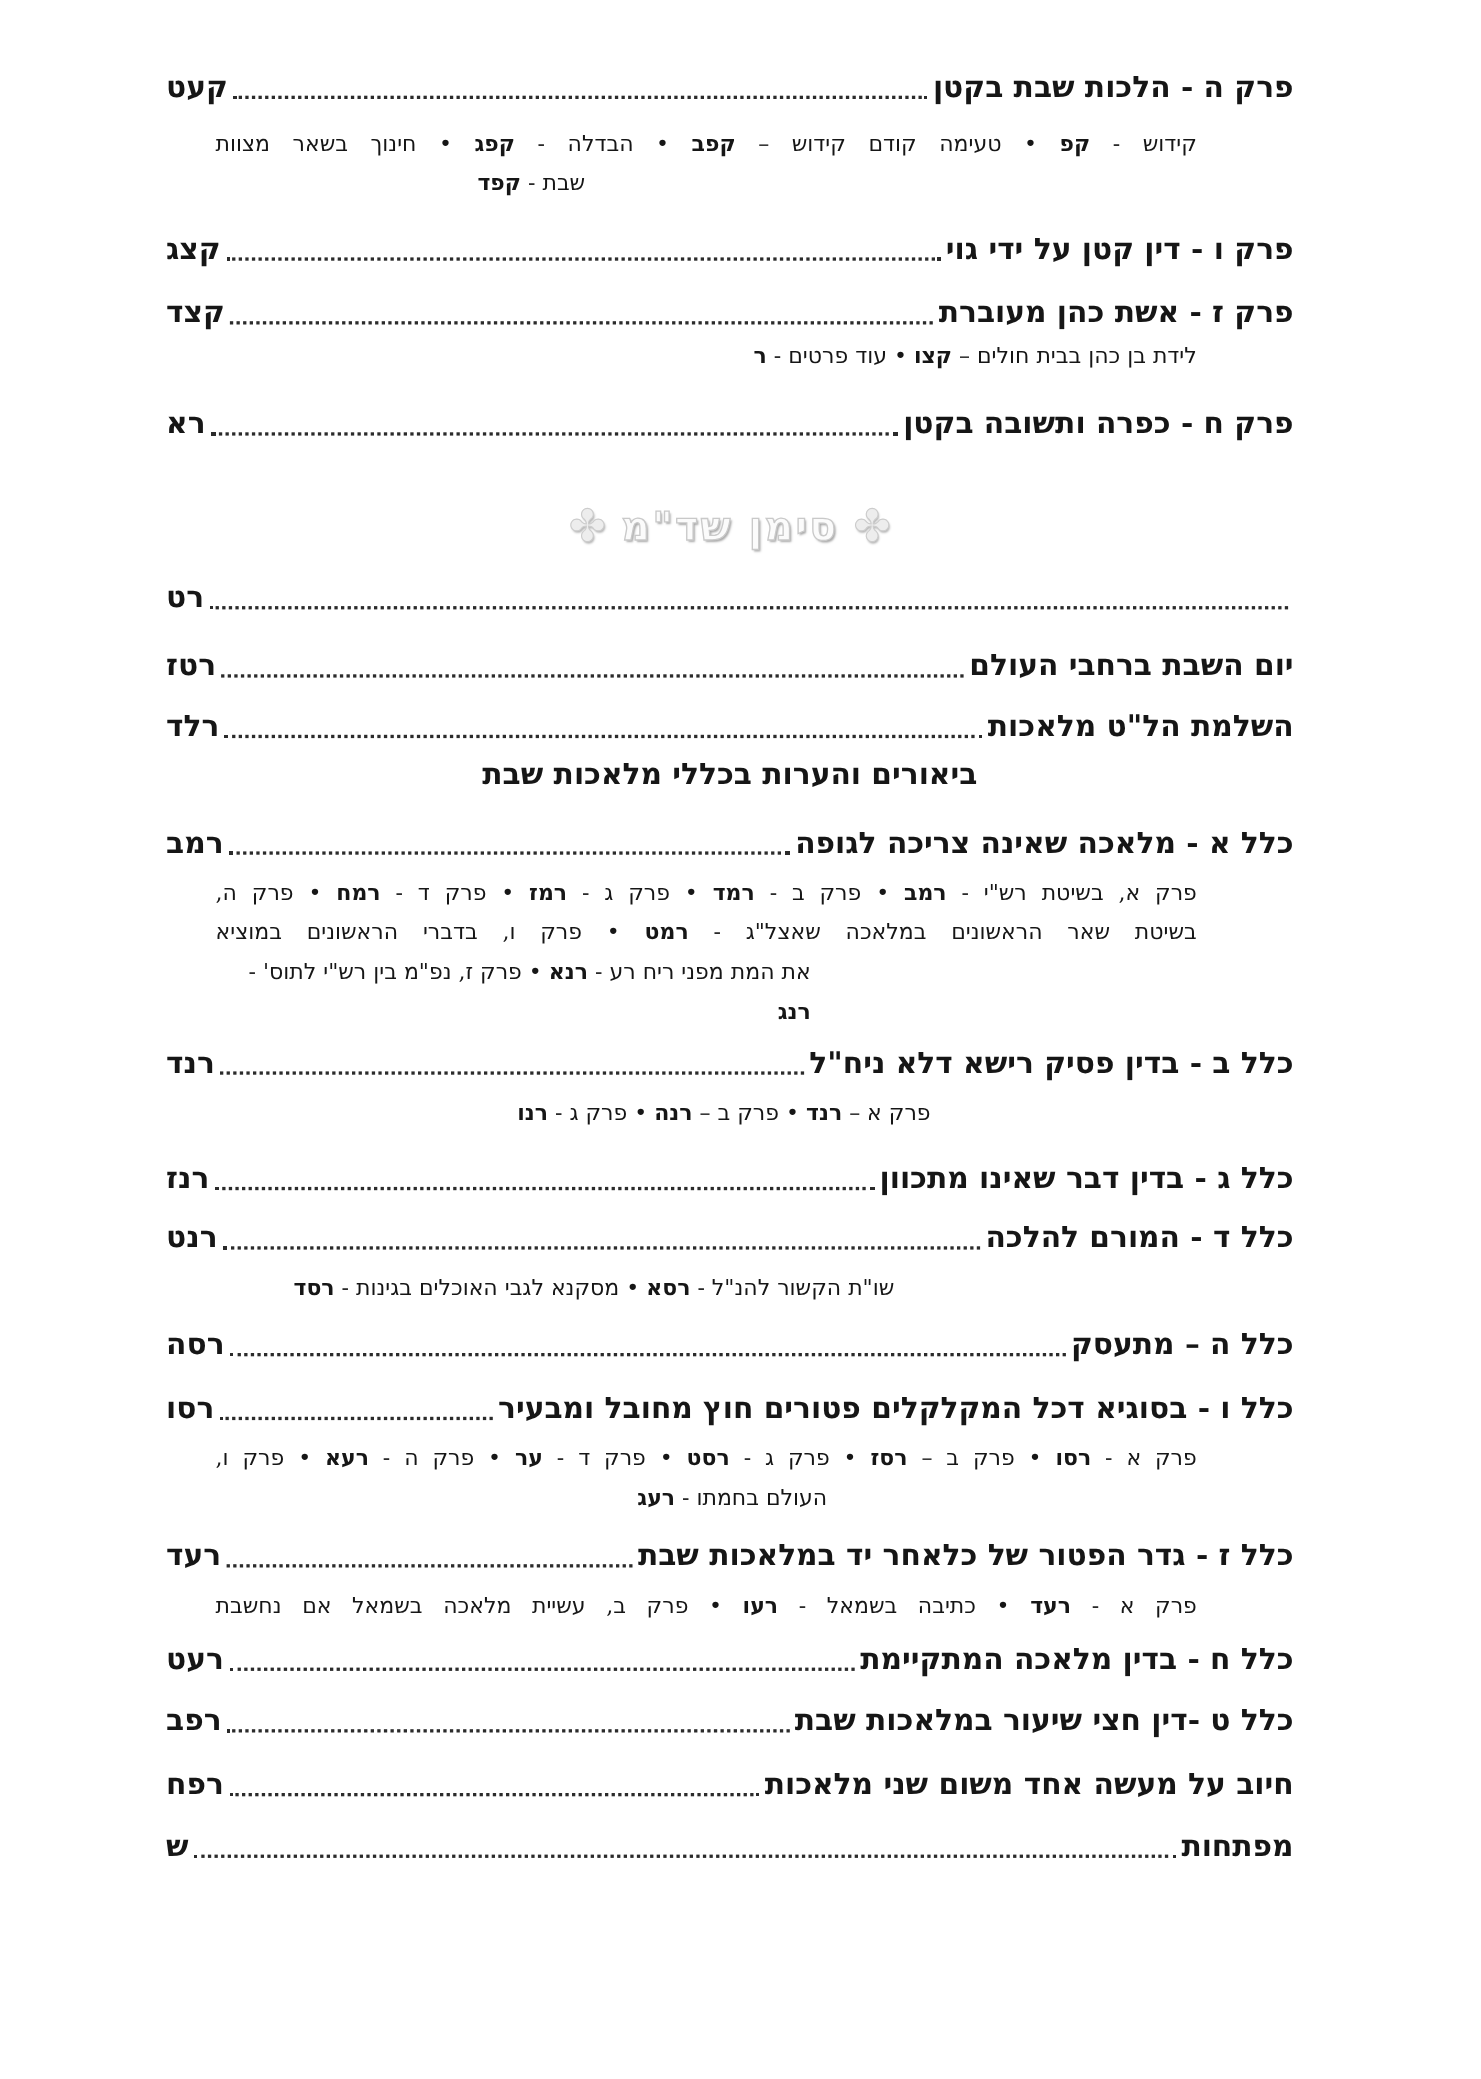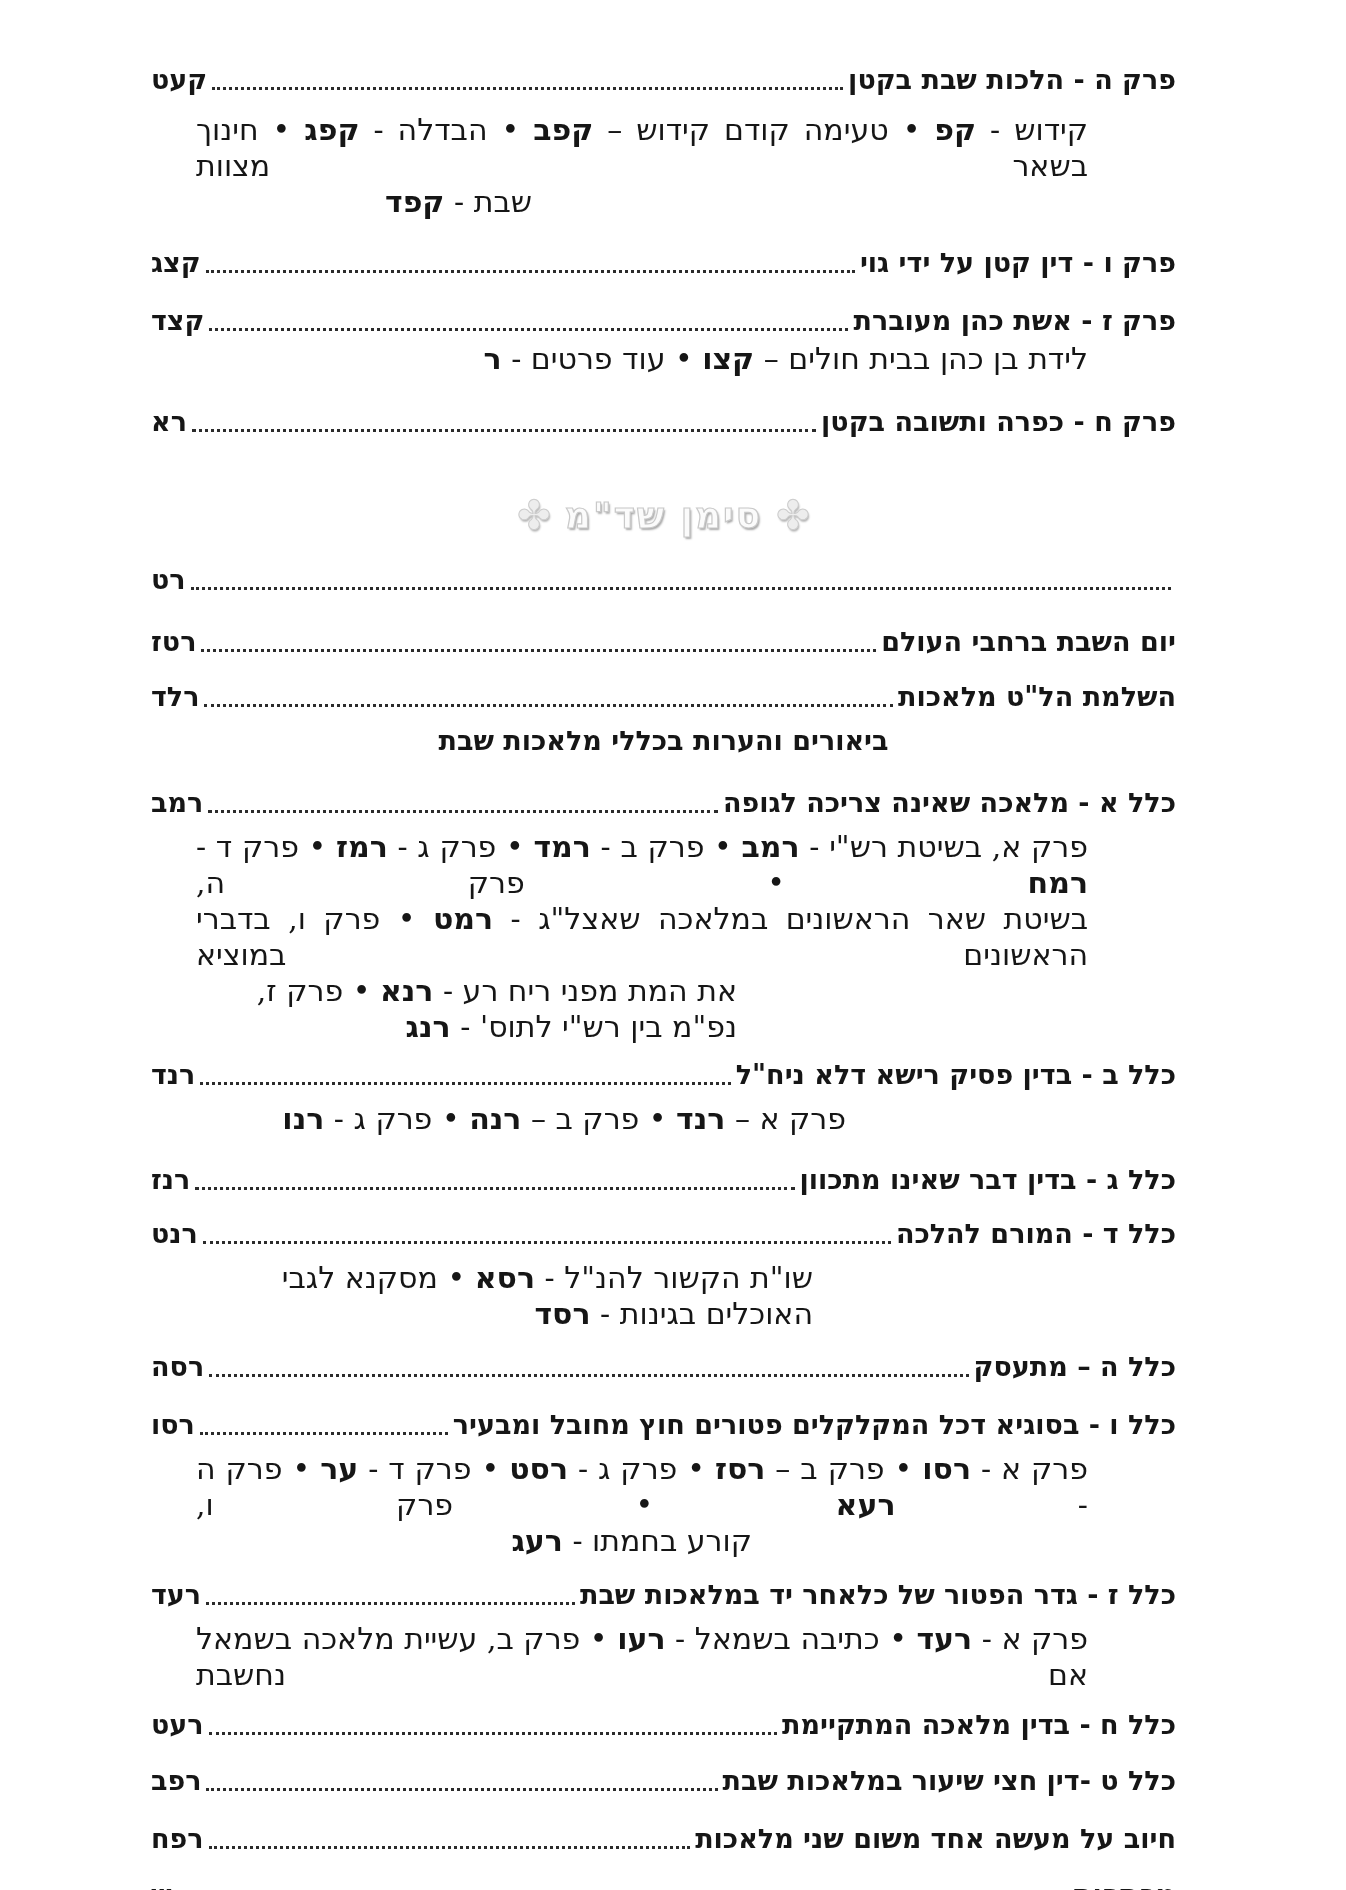--- a/index.html
+++ b/index.html
@@ -15,21 +15,21 @@
     white-space:nowrap;
   }
   .entry .t{flex:0 0 auto;}
   .entry .dots{
     flex:1 1 auto;border-bottom:3px dotted #2b2b2b;
     margin:0 5px 8px 5px;min-width:20px;
   }
   .entry .pg{flex:0 0 auto;}
   .sub{
     margin-top:8px;padding-right:88px;padding-left:45px;
-    font-size:30px;line-height:36px;font-weight:400;direction:rtl;
+    font-size:20px;line-height:36px;font-weight:400;direction:rtl;
   }
   .sl{text-align:right;}
   .sl.j{text-align:justify;text-align-last:justify;text-justify:inter-word;}
   .sl .pg-b{font-weight:700;}
   .ornament{
     margin-top:40px;margin-bottom:8px;height:70px;
     display:flex;align-items:center;justify-content:center;gap:14px;
     direction:rtl;
   }
   .orn-text{
@@ -150,21 +150,21 @@
     <span class="pg">רסה</span>
   </div>
 
   <div class="entry">
     <span class="t">כלל ו - בסוגיא דכל המקלקלים פטורים חוץ מחובל ומבעיר</span>
     <span class="dots"></span>
     <span class="pg">רסו</span>
   </div>
   <div class="sub">
     <div class="sl j"><span>פרק א - </span><span class="pg-b">רסו</span><span> • פרק ב – </span><span class="pg-b">רסז</span><span> • פרק ג - </span><span class="pg-b">רסט</span><span> • פרק ד - </span><span class="pg-b">ער</span><span> • פרק ה - </span><span class="pg-b">רעא</span><span> • פרק ו,</span></div>
-    <div class="sl" style="padding-right:336px"><span>קורע בחמתו - </span><span class="pg-b">רעג</span></div>
+    <div class="sl" style="padding-right:336px"><span>העולם בחמתו - </span><span class="pg-b">רעג</span></div>
   </div>
 
   <div class="entry" style="margin-top:18px">
     <span class="t">כלל ז - גדר הפטור של כלאחר יד במלאכות שבת</span>
     <span class="dots"></span>
     <span class="pg">רעד</span>
   </div>
   <div class="sub">
     <div class="sl j"><span>פרק א - </span><span class="pg-b">רעד</span><span> • כתיבה בשמאל - </span><span class="pg-b">רעו</span><span> • פרק ב, עשיית מלאכה בשמאל אם נחשבת</span></div>
   </div>

